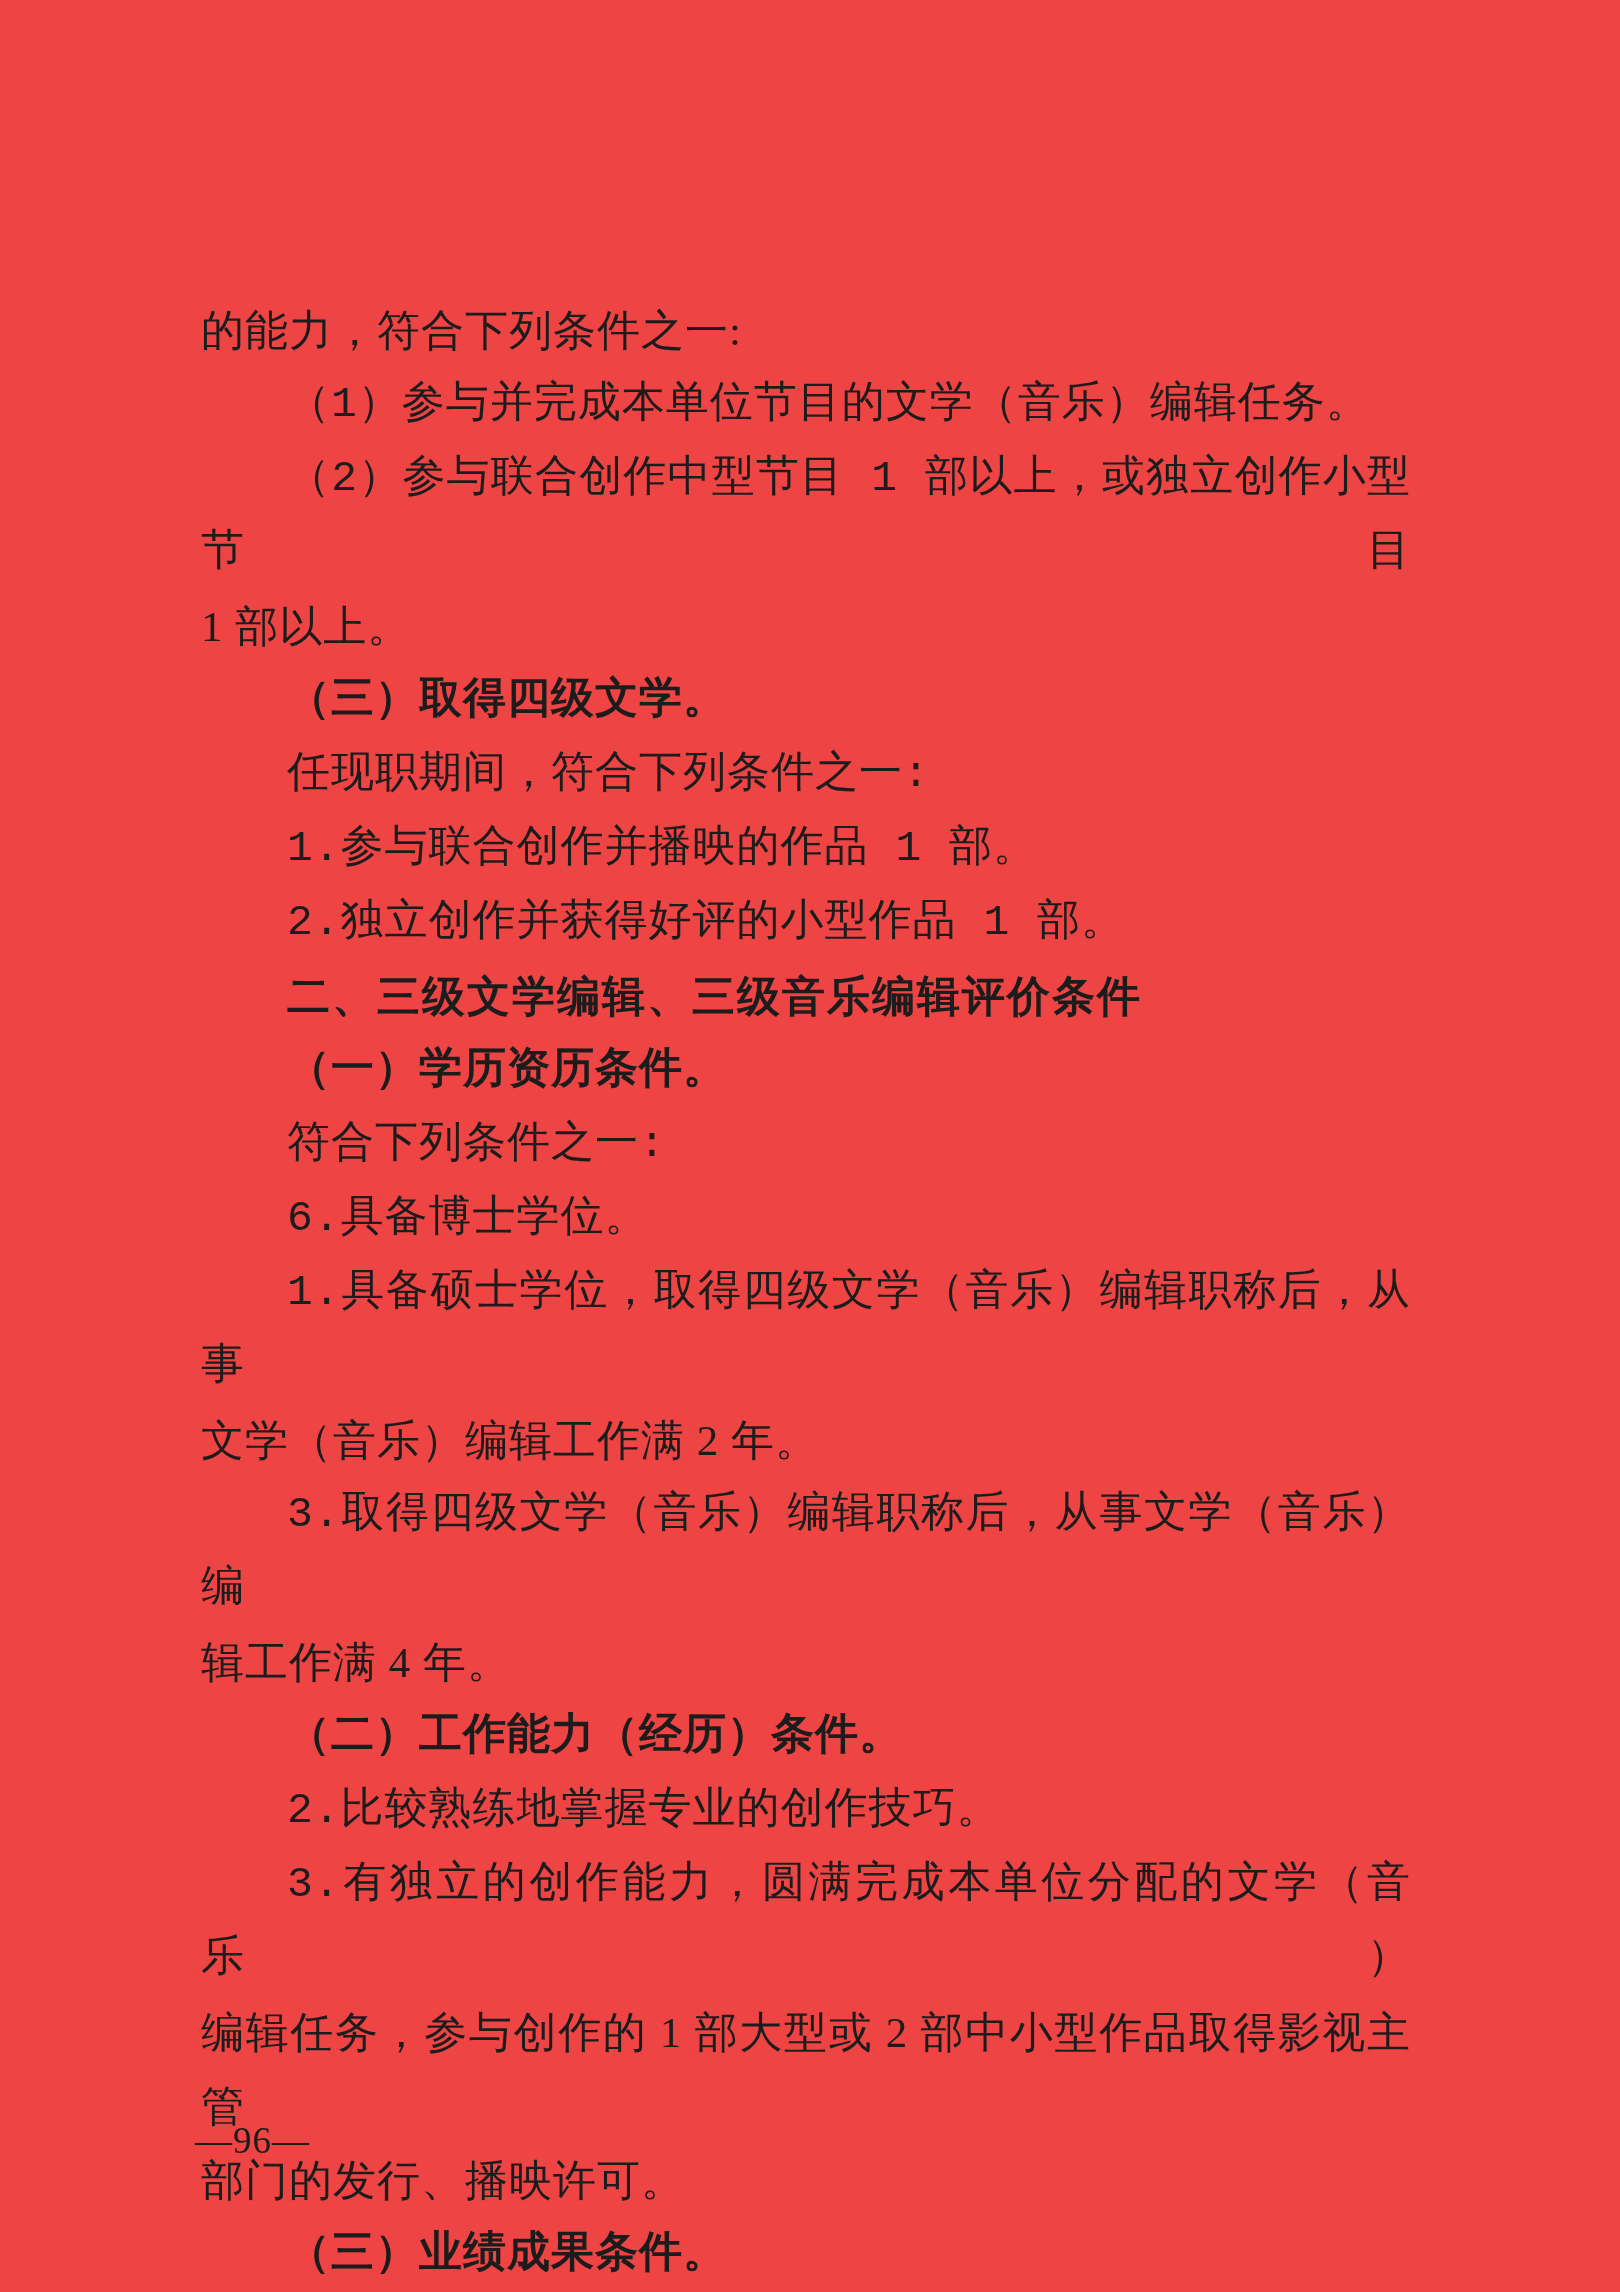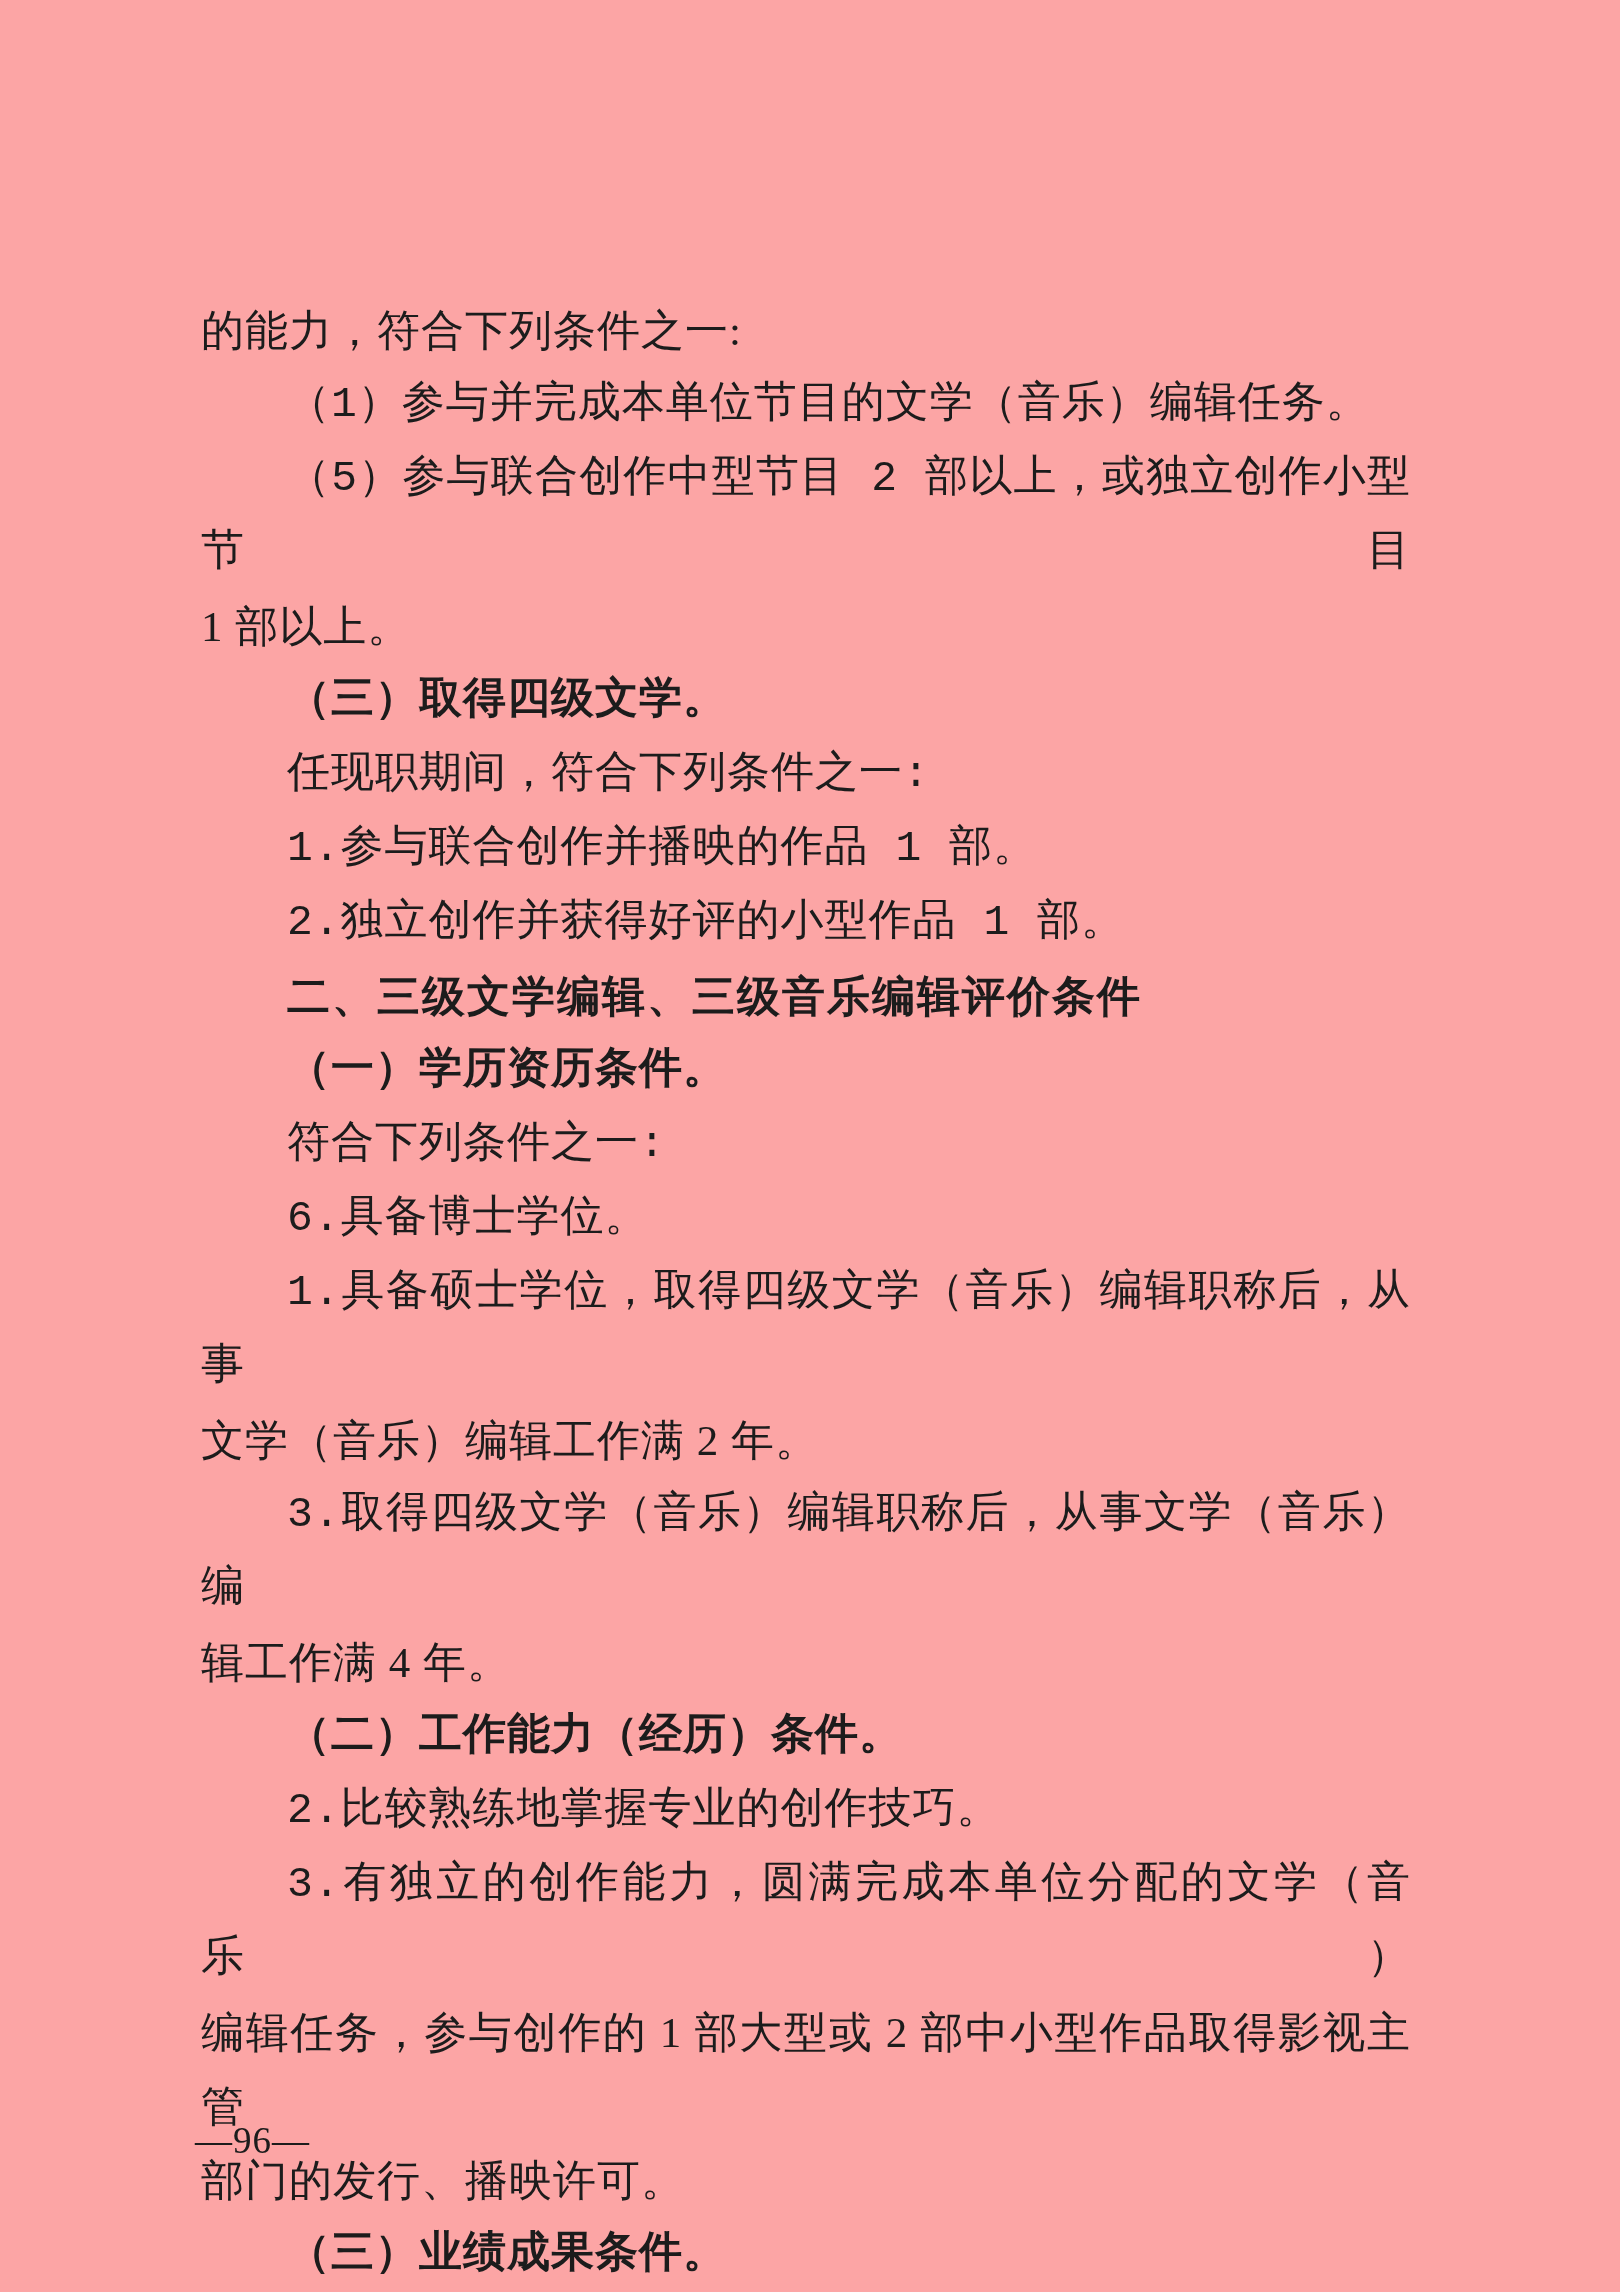--- a/index.html
+++ b/index.html
@@ -4,21 +4,21 @@
 <style>
   html, body {
     margin: 0;
     padding: 0;
     background: #e8e8e8;
   }
   .page {
     position: relative;
     width: 1620px;
     height: 2293px;
-    background: #fca5a5;
+    background: #ef4444;
     font-family: "Liberation Serif", "DejaVu Serif", serif;
     color: #1c1c1c;
     overflow: hidden;
   }
   .content {
     position: absolute;
     left: 201px;
     top: 294px;
     width: 1210px;
     font-size: 43px;
@@ -55,21 +55,21 @@
     margin-top: 47px;
   }
 </style>
 </head>
 <body>
 
 <div class="page">
   <div class="content">
     <div class="line">的能力，符合下列条件之一:</div>
     <div class="line indent">（1）参与并完成本单位节目的文学（音乐）编辑任务。</div>
-    <div class="line indent fill">（5）参与联合创作中型节目 2 部以上，或独立创作小型节目</div>
+    <div class="line indent fill">（2）参与联合创作中型节目 1 部以上，或独立创作小型节目</div>
     <div class="line">1 部以上。</div>
     <div class="line indent kai">（三）取得四级文学。</div>
     <div class="line indent">任现职期间，符合下列条件之一:</div>
     <div class="line indent">1.参与联合创作并播映的作品 1 部。</div>
     <div class="line indent">2.独立创作并获得好评的小型作品 1 部。</div>
     <div class="line indent hei">二、三级文学编辑、三级音乐编辑评价条件</div>
     <div class="line indent kai">（一）学历资历条件。</div>
     <div class="line indent">符合下列条件之一:</div>
     <div class="line indent">6.具备博士学位。</div>
     <div class="line indent fill">1.具备硕士学位，取得四级文学（音乐）编辑职称后，从事</div>

